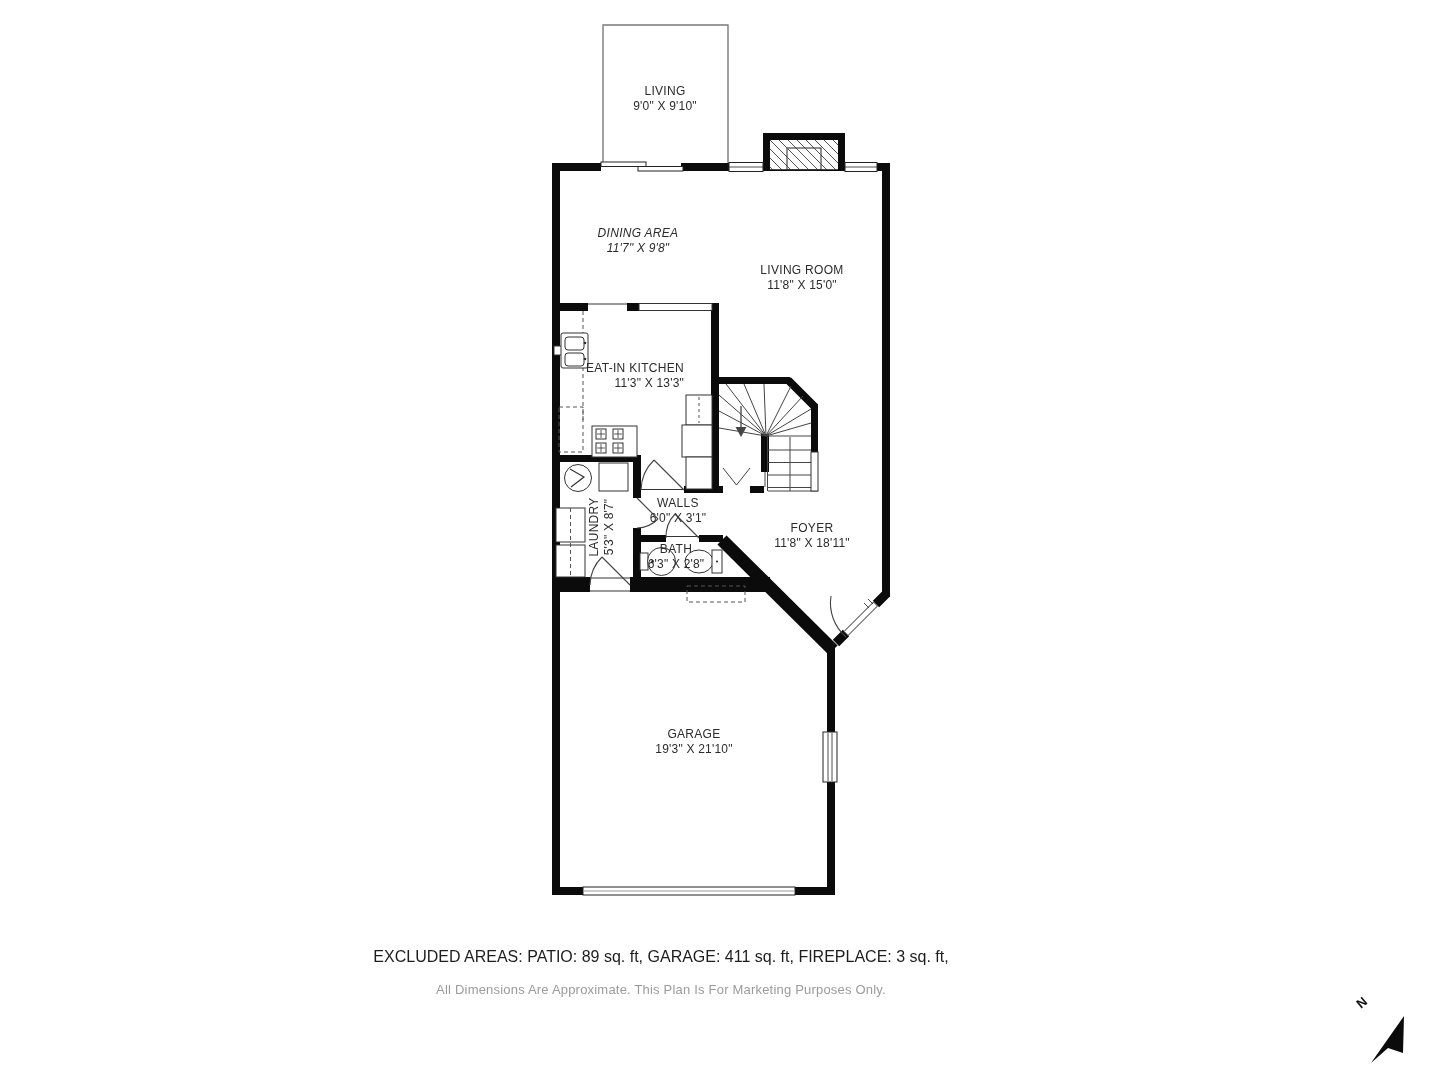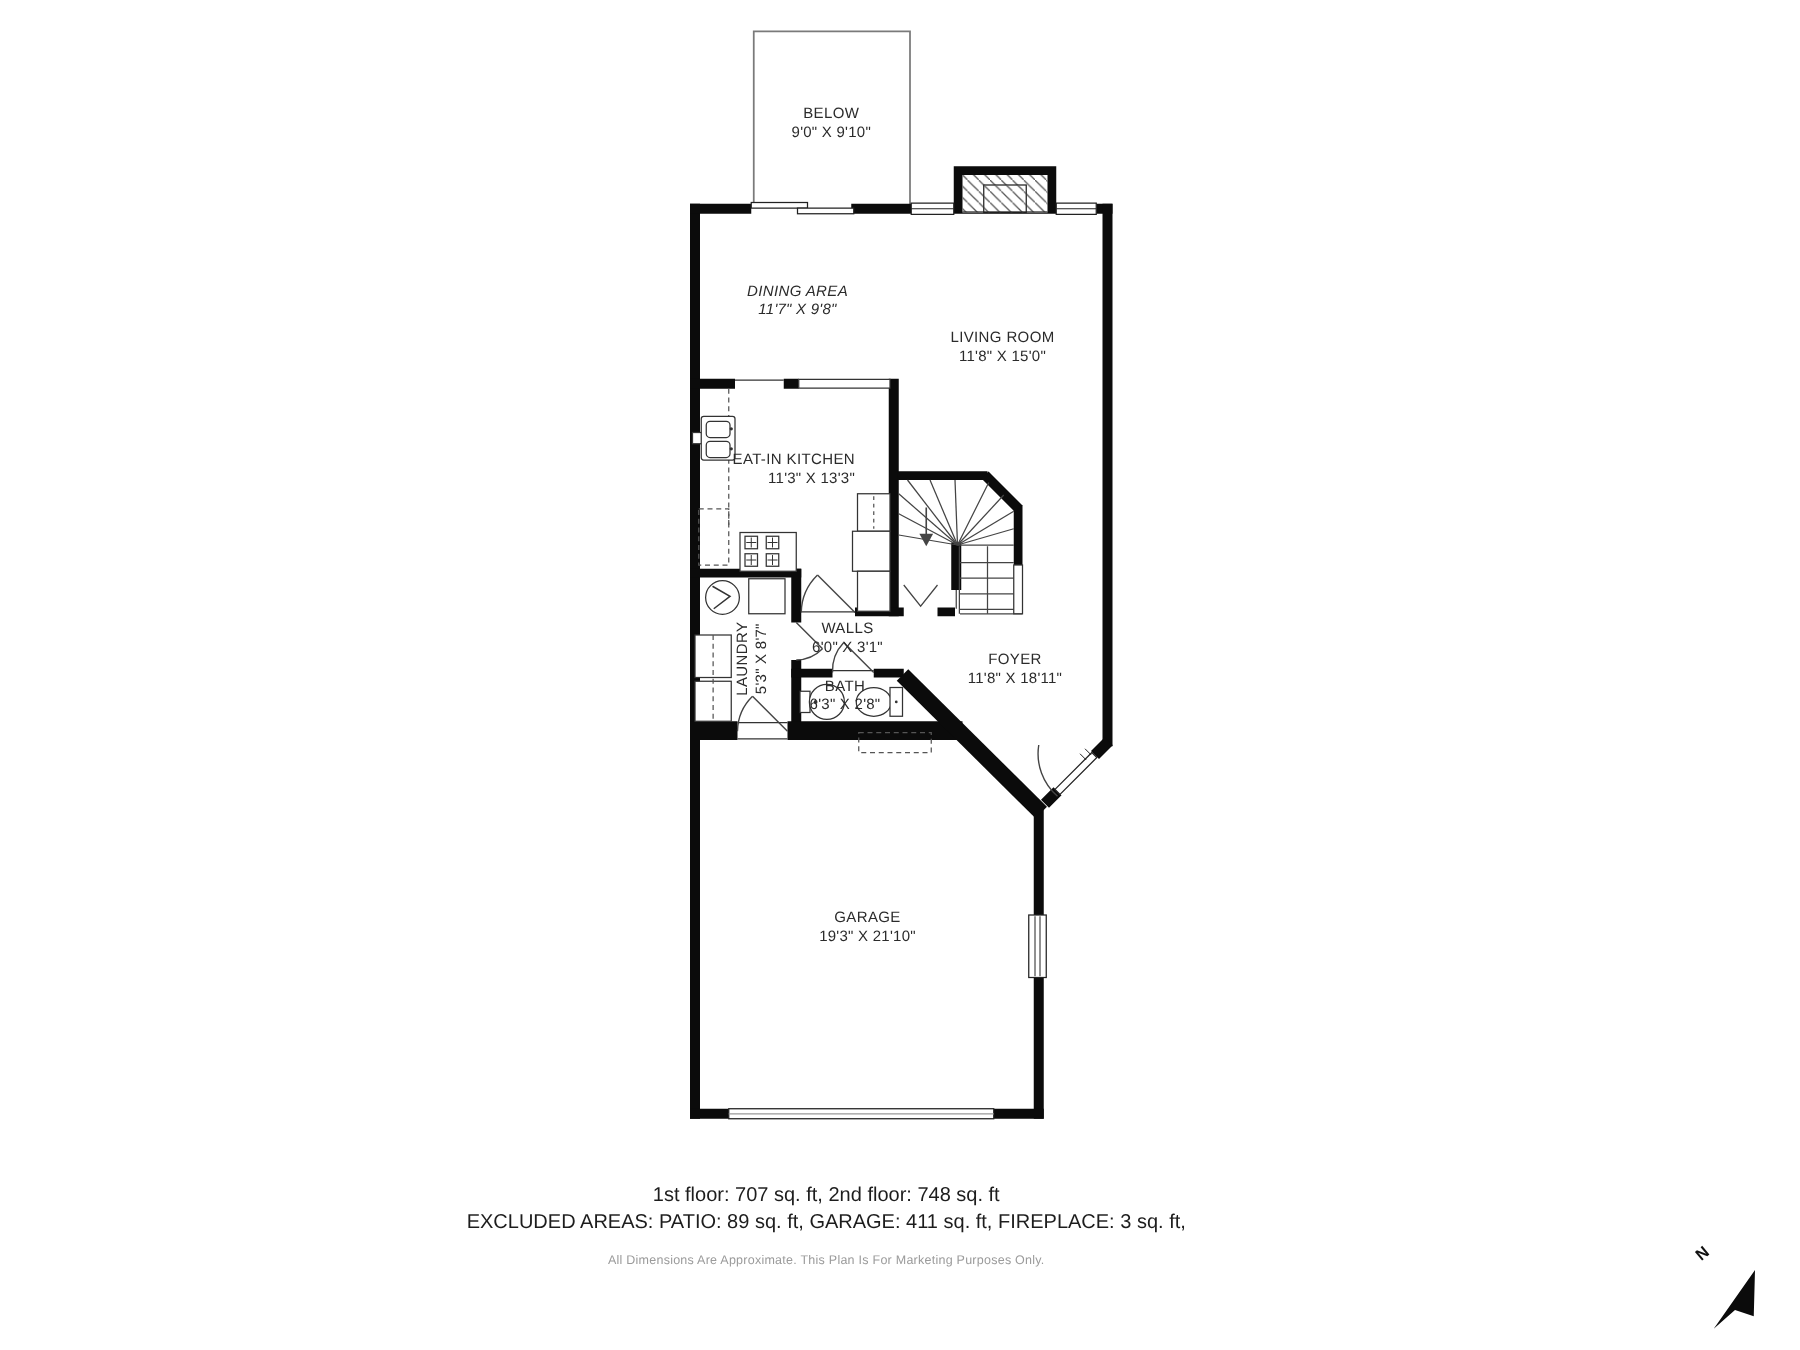--- a/index.html
+++ b/index.html
@@ -6,21 +6,21 @@
   .canvas{position:relative;width:1440px;height:1080px;background:#fff;overflow:hidden;
           font-family:"Liberation Sans",sans-serif;}
   svg{position:absolute;left:0;top:0;}
   .room-label{position:absolute;transform:translate(-50%,-50%);text-align:center;
               color:#2b2b2b;font-size:12px;line-height:14.5px;letter-spacing:.3px;white-space:nowrap;}
   .room-label .dims{letter-spacing:.2px;}
   .room-label.rot{transform:translate(-50%,-50%) rotate(-90deg);}
   .summary{position:absolute;left:161px;top:946px;width:1000px;text-align:center;color:#1d1d1d;}
   .summary .total{font-size:17px;font-weight:bold;color:#101010;line-height:21px;}
   .summary .line{font-size:16px;line-height:21px;}
-  .summary .disclaimer{font-size:10px;color:#9b9b9b;margin-top:15px;letter-spacing:.2px;}
+  .summary .disclaimer{font-size:13px;color:#9b9b9b;margin-top:15px;letter-spacing:.2px;}
   .north-n{position:absolute;left:1357px;top:995px;font-size:13px;font-weight:600;color:#111;
            transform:rotate(-40deg);}
 </style>
 </head>
 <body>
 
 <div class="canvas">
 
 <svg width="1440" height="1080" viewBox="0 0 1440 1080">
   <defs>
@@ -199,21 +199,21 @@
 
   <g>
     <rect x="583" y="887" width="212" height="8" fill="#fff" stroke="#222" stroke-width="1"></rect>
     <line x1="583" y1="891" x2="795" y2="891" stroke="#999" stroke-width="1"></line>
   </g>
 
   <polygon points="1404,1016 1371,1063 1388,1048 1403,1053" fill="#0b0b0b"></polygon>
 </svg>
 
 <div class="room-label" style="left:665px;top:98px;">
-  <div>BELOW</div>
+  <div>LIVING</div>
   <div class="dims">9'0" X 9'10"</div>
 </div>
 <div class="room-label" style="left:638px;top:240px;font-style:italic;">
   <div>DINING AREA</div>
   <div class="dims">11'7" X 9'8"</div>
 </div>
 <div class="room-label" style="left:802px;top:277px;">
   <div>LIVING ROOM</div>
   <div class="dims">11'8" X 15'0"</div>
 </div>
@@ -236,20 +236,19 @@
 <div class="room-label" style="left:812px;top:535px;">
   <div>FOYER</div>
   <div class="dims">11'8" X 18'11"</div>
 </div>
 <div class="room-label" style="left:694px;top:741px;">
   <div>GARAGE</div>
   <div class="dims">19'3" X 21'10"</div>
 </div>
 
 <div class="summary">
-  <div class="line">1st floor: 707 sq. ft, 2nd floor: 748 sq. ft</div>
   <div class="line">EXCLUDED AREAS: PATIO: 89 sq. ft, GARAGE: 411 sq. ft, FIREPLACE: 3 sq. ft,</div>
   <div class="disclaimer">All Dimensions Are Approximate. This Plan Is For Marketing Purposes Only.</div>
 </div>
 
 <div class="north-n">N</div>
 
 </div>
 
 </body></html>

